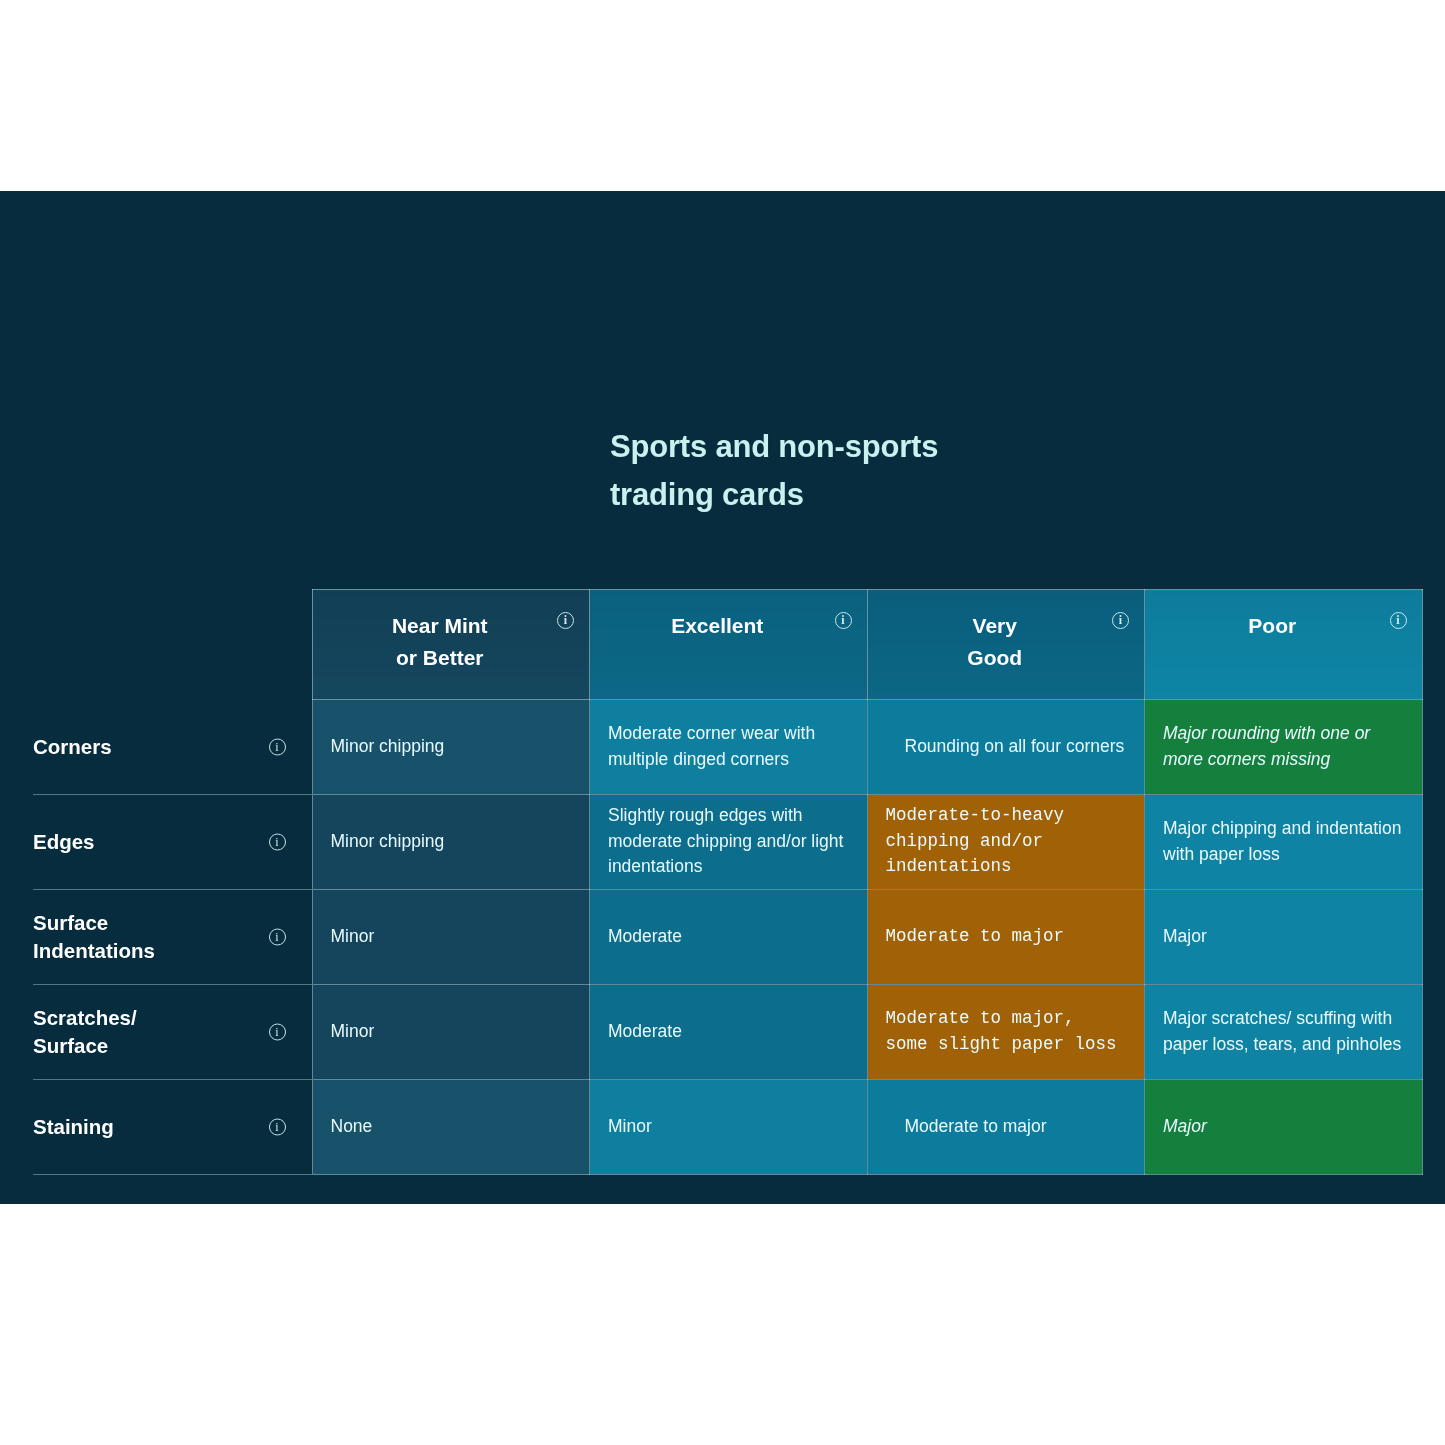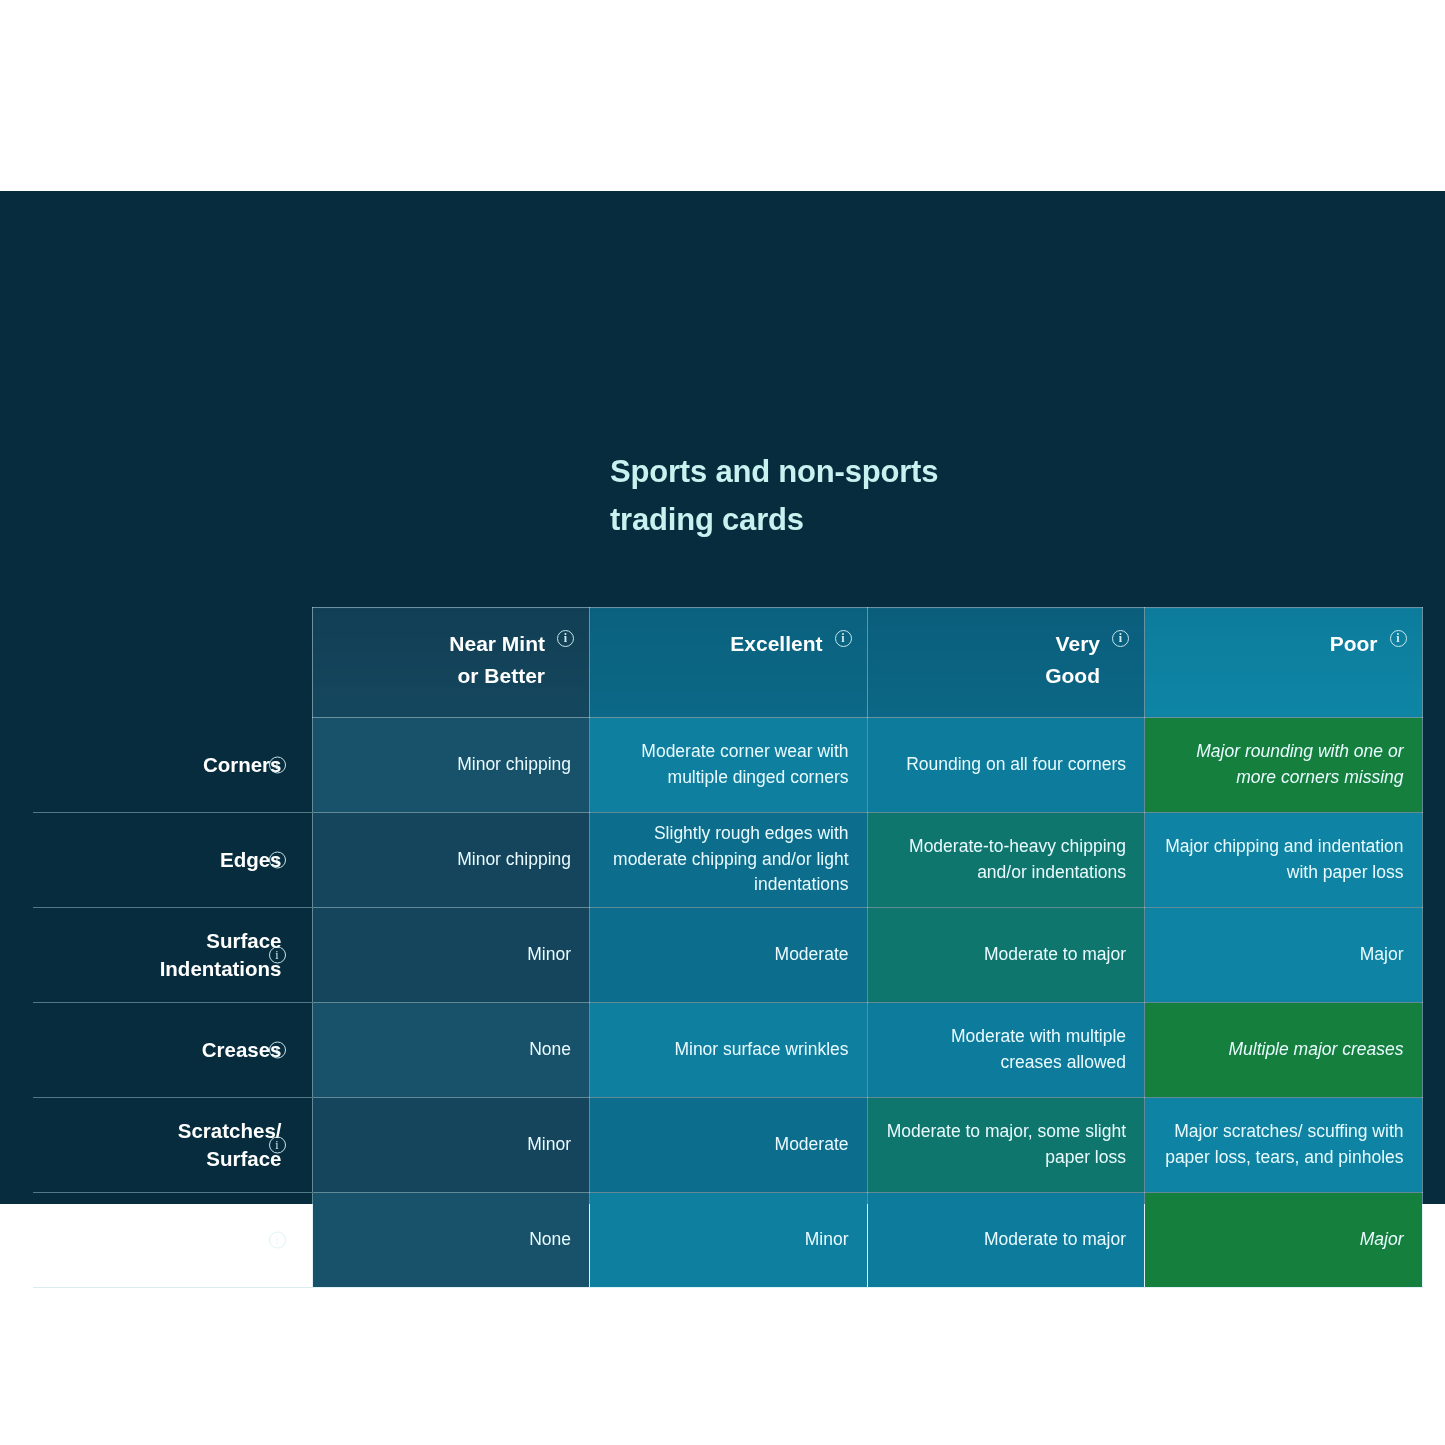--- a/index.html
+++ b/index.html
@@ -29,37 +29,36 @@
     width: 1445px;
     height: 1013px;
     background: #062c3d;
     box-sizing: border-box;
   }
 
   
   .title {
     position: absolute;
     left: 610px;
-    top: 257px;
+    top: 232px;
     width: 620px;
     color: #c8f2ef;
     font-size: 31px;
     font-weight: bold;
     line-height: 1.55;
     letter-spacing: -0.2px;
     white-space: pre-line;
   }
 
   
   #table {
     position: absolute;
     left: 33px;
-    top: 416px;
+    top: 398px;
     width: 1389px;
-    text-align: right;
   }
 
   .grid {
     width: 1389px;
     border-collapse: collapse;
     table-layout: fixed;
   }
 
   .grid col.c-label { width: 279px; }
   .grid col.c-col   { width: 277.5px; }
@@ -149,21 +148,21 @@
   .hcol2 { background: linear-gradient(180deg, #0a617f 0%, #0b6886 100%); }
   .hcol3 { background: linear-gradient(180deg, #0a5e7c 0%, #0b6785 100%); }
   .hcol4 { background: linear-gradient(180deg, #0d7c9c 0%, #0e85a5 100%); }
 
   
   tr.r-even .cell.col1 { background: #18516a; }
   tr.r-odd  .cell.col1 { background: #14455c; }
   tr.r-even .cell.col2 { background: #0f7fa0; }
   tr.r-odd  .cell.col2 { background: #0c6d8c; }
   tr.r-even .cell.col3 { background: #0d7b9b; padding-left: 37px; }
-  tr.r-odd  .cell.col3 { background: #0f766e; }
+  tr.r-odd  .cell.col3 { background: #a16207; font-family: Liberation Mono, monospace; }
   tr.r-even .cell.col4 { background: #15803d; font-style: italic; }
   tr.r-odd  .cell.col4 { background: #0e83a3; }
 
   
   .info {
     width: 17px;
     height: 17px;
     border-radius: 50%;
     border: 1.4px solid #d8f2f7;
     display: inline-block;
@@ -286,38 +285,20 @@
               <span class="cell-text">Moderate</span>
             </td>
             <td class="cell col3">
               <span class="cell-text">Moderate to major</span>
             </td>
             <td class="cell col4">
               <span class="cell-text">Major</span>
             </td>
           </tr>
 
-          <tr class="r-even">
-            <td class="rowlabel">
-              <span class="rl-text">Creases</span>
-              <span class="info"></span>
-            </td>
-            <td class="cell col1">
-              <span class="cell-text">None</span>
-            </td>
-            <td class="cell col2">
-              <span class="cell-text">Minor surface wrinkles</span>
-            </td>
-            <td class="cell col3">
-              <span class="cell-text">Moderate with multiple creases allowed</span>
-            </td>
-            <td class="cell col4">
-              <span class="cell-text">Multiple major creases</span>
-            </td>
-          </tr>
 
           <tr class="r-odd">
             <td class="rowlabel">
               <span class="rl-text">Scratches/
 Surface</span>
               <span class="info"></span>
             </td>
             <td class="cell col1">
               <span class="cell-text">Minor</span>
             </td>

